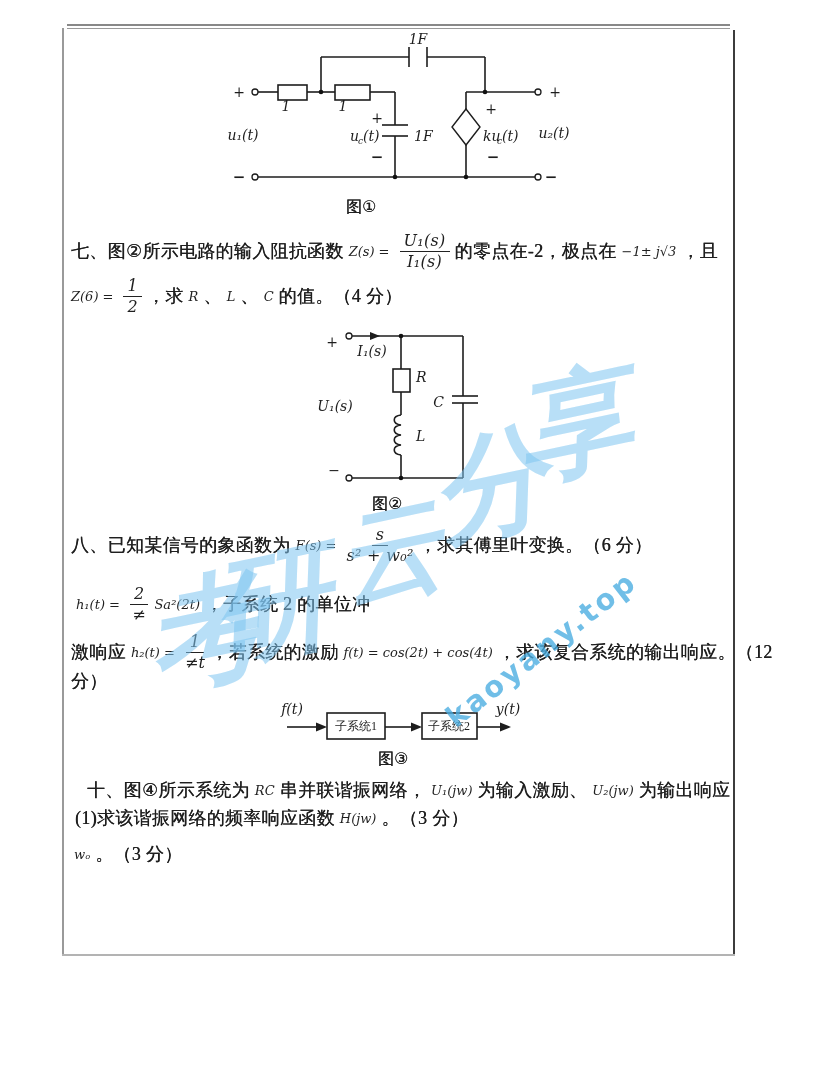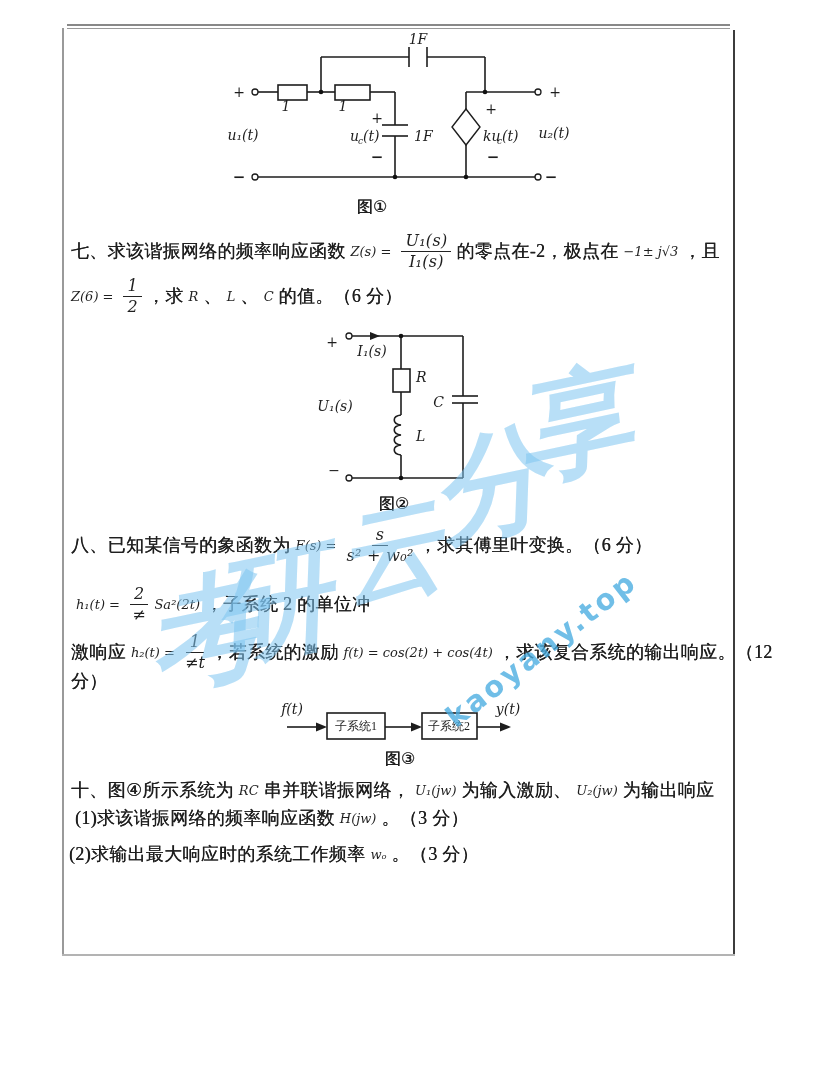--- a/index.html
+++ b/index.html
@@ -42,21 +42,21 @@
   svg text{
     font-family:"DejaVu Serif","Liberation Serif",serif;
     font-size:14px;fill:#1d1d1d;font-style:italic;
   }
   svg text.sub{font-size:9px;}
   svg text.sign{font-style:normal;font-size:14px;}
   svg text.bold-minus{font-style:normal;font-weight:900;font-size:15px;}
   svg text.boxlabel{font-style:normal;font-size:12px;
     font-family:"Liberation Serif","DejaVu Serif",serif;}
   .figcap{
-    position:absolute;font-size:16px;color:#1f1f1f;text-align:center;
+    position:absolute;font-size:16px;color:#1f1f1f;
     text-shadow:0.3px 0 0 currentColor;
   }
   
   .wm{
     position:absolute;pointer-events:none;
     font-family:"DejaVu Sans","Liberation Sans",sans-serif;
     font-style:italic;font-weight:bold;
     color:rgba(125,196,240,0.55);
     line-height:1;z-index:30;
   }
@@ -125,21 +125,21 @@
   <text class="sign" x="276" y="86" text-anchor="middle">+</text>
   <text x="268" y="113">ku</text>
   <text class="sub" x="282" y="116">c</text>
   <text x="287" y="113">(t)</text>
   <text class="bold-minus" x="278" y="134" text-anchor="middle">−</text>
   <text x="339" y="110" text-anchor="middle">u₂(t)</text>
 </svg>
 <div class="figcap" style="left:346px;top:197px;width:52px;">图①</div>
 
 <div class="tline" style="left:71px;top:230px;height:42px;">
-  <span class="cn">七、求该谐振网络的频率响应函数</span>
+  <span class="cn">七、图②所示电路的输入阻抗函数</span>
   <span class="m">Z(s) =</span>
   <span class="frac">
     <span class="num">U₁(s)</span>
     <span class="den">I₁(s)</span>
   </span>
   <span class="cn">的零点在-2，极点在</span>
   <span class="m">−1± j√3</span>
   <span class="cn">，且</span>
 </div>
 <div class="tline" style="left:71px;top:275px;height:42px;">
@@ -147,21 +147,21 @@
   <span class="frac">
     <span class="num">1</span>
     <span class="den">2</span>
   </span>
   <span class="cn">，求</span>
   <span class="m">R</span>
   <span class="cn">、</span>
   <span class="m">L</span>
   <span class="cn">、</span>
   <span class="m">C</span>
-  <span class="cn">的值。（6 分）</span>
+  <span class="cn">的值。（4 分）</span>
 </div>
 
 <svg style="left:310px;top:328px;" width="175" height="160" viewBox="0 0 175 160">
   <g>
     <line x1="42" y1="8" x2="153" y2="8"></line>
     <line x1="91" y1="8" x2="91" y2="41"></line>
     <line x1="91" y1="64" x2="91" y2="87"></line>
     <path d="M91,87 c-9,1 -9,9 0,10 c-9,1 -9,9 0,10 c-9,1 -9,9 0,10 c-9,1 -9,9 0,10"></path>
     <line x1="91" y1="127" x2="91" y2="150"></line>
     <line x1="42" y1="150" x2="153" y2="150"></line>
@@ -231,36 +231,35 @@
   <polygon class="ahead" points="230,22.5 230,31.5 241,27"></polygon>
   <rect class="sym" x="57" y="13" width="58" height="26"></rect>
   <rect class="sym" x="152" y="13" width="55" height="26"></rect>
   <text class="boxlabel" x="86" y="30" text-anchor="middle">子系统1</text>
   <text class="boxlabel" x="179" y="30" text-anchor="middle">子系统2</text>
   <text x="22" y="14" text-anchor="middle" font-size="15">f(t)</text>
   <text x="238" y="14" text-anchor="middle" font-size="15">y(t)</text>
 </svg>
 <div class="figcap" style="left:378px;top:749px;width:44px;">图③</div>
 
-<div class="tline" style="left:71px;top:779px;height:22px;">
+<div class="tline" style="left:87px;top:779px;height:22px;">
   <span class="cn">十、图④所示系统为</span>
   <span class="m">RC</span>
   <span class="cn">串并联谐振网络，</span>
   <span class="m">U₁(jw)</span>
   <span class="cn">为输入激励、</span>
   <span class="m">U₂(jw)</span>
   <span class="cn">为输出响应</span>
 </div>
 <div class="tline" style="left:75px;top:807px;height:22px;">
   <span class="cn">(1)求该谐振网络的频率响应函数</span>
   <span class="m">H(jw)</span>
   <span class="cn">。（3 分）</span>
 </div>
 <div class="tline" style="left:69px;top:843px;height:22px;">
-  <span class="cn">(2)求输出最大响应时的系统工作频率</span>
   <span class="m">wₒ</span>
   <span class="cn">。（3 分）</span>
 </div>
 
 <span class="wm" style="left:146px;top:572px;font-size:118px;transform:rotate(-12deg);">考</span>
 <span class="wm" style="left:212px;top:545px;font-size:118px;transform:rotate(-12deg);">研</span>
 <span class="wm" style="left:338px;top:500px;font-size:104px;transform:rotate(-12deg);">云</span>
 <span class="wm" style="left:432px;top:428px;font-size:114px;transform:rotate(-12deg);">分</span>
 <span class="wm" style="left:516px;top:368px;font-size:114px;transform:rotate(-12deg);">享</span>
 <span class="wm-site" style="left:425px;top:632px;">kaoyany.top</span>

